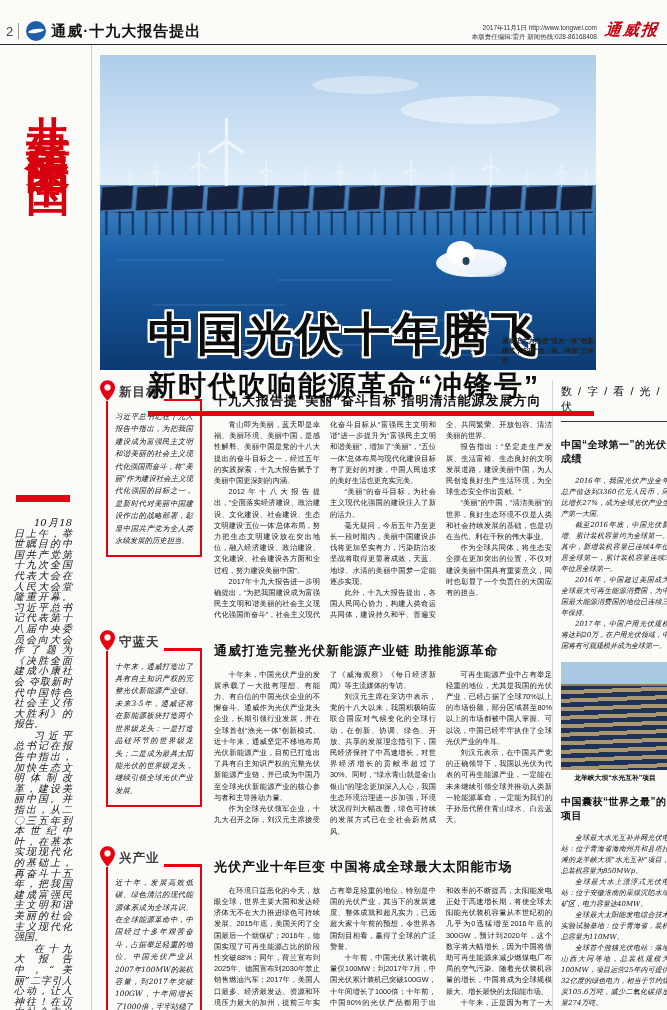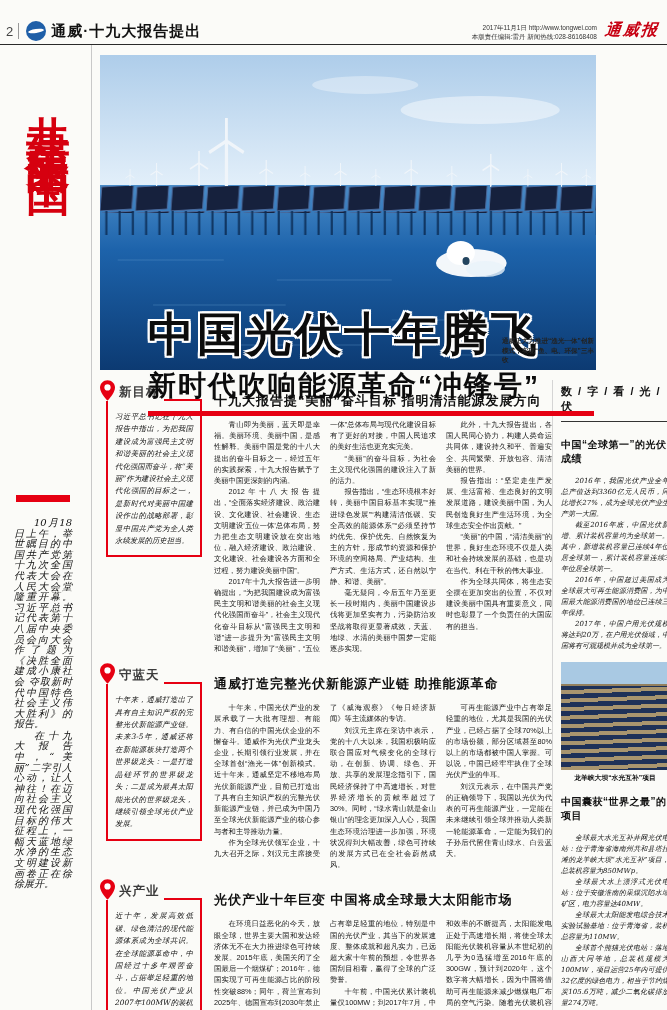--- a/index.html
+++ b/index.html
@@ -61,21 +61,21 @@
     padding:10px 7px 8px; font-family:"DejaVu Serif", serif; font-style:italic;
     font-size:7.4px; line-height:12.4px; text-align:justify; color:#111; position:relative; }
   .script-box::before { content:""; position:absolute; top:0; right:-2px; width:2px; height:2px; }
   .art-main { flex:1; padding-left:12px; }
   .art-h3 { font-size:13px; font-weight:700; letter-spacing:1px; color:#111; margin:12px 0 9px; }
   .cols3 { column-count:3; column-gap:10px; font-size:7.3px; line-height:11.2px;
     text-align:justify; color:#161616; }
   .cols3 p { text-indent:2em; }
   
   .rsb { flex:1; padding-left:8px; border-left:1px solid #d5d5d5; min-height:545px; }
-  .rsb-header { font-size:11px; font-weight:bold; letter-spacing:1.5px; color:#111;
+  .rsb-header { font-size:11px; font-weight:normal; letter-spacing:1.5px; color:#111;
     border-bottom:1px solid #333; padding-bottom:7px; margin:4px 2px 16px 0; }
   .rsb-sub { font-size:10px; font-weight:900; color:#111; margin:6px 0 10px; letter-spacing:0.5px; }
   .rsb-text { font-family:"DejaVu Serif", serif; font-style:italic; font-size:7px;
     line-height:11px; text-align:justify; color:#111; }
   .rsb-text p { text-indent:2em; }
   .rsb-photo { width:108px; margin:10px 0 3px; position:relative; overflow:hidden; }
   .ph-solarfarm { height:108px;
     background:linear-gradient(180deg,#a9c9e3 0 20%, #93805e 20% 100%); }
   .ph-solarfarm::after { content:""; position:absolute; left:-6px; right:-6px; top:22%; bottom:0;
     background:repeating-linear-gradient(178deg, #1e3158 0 4.5px, rgba(186,166,124,0.55) 4.5px 8.5px); }
@@ -100,20 +100,21 @@
   </div>
 </div>
 
 <div class="frame">
 
   <div class="left-rail">
     <div class="v-title">共建美丽中国</div>
     <div class="red-bar"></div>
     <div class="rail-editorial">
       <p>10月18日上午，举世瞩目的中国共产党第十九次全国代表大会在人民大会堂隆重开幕。习近平总书记代表第十八届中央委员会向大会作了题为《决胜全面建成小康社会 夺取新时代中国特色社会主义伟大胜利》的报告。</p>
+      <p>习近平总书记在报告中指出，加快生态文明体制改革，建设美丽中国。并指出，从二〇三五年到本世纪中叶，在基本实现现代化的基础上，再奋斗十五年，把我国建成富强民主文明和谐美丽的社会主义现代化强国。</p>
       <p>在十九大报告中，“美丽”二字引人心动，让人神往！在迈向社会主义现代化强国目标的伟大征程上，一幅天蓝地绿水净的生态文明建设新画卷正在徐徐展开。</p>
     </div>
   </div>
 
   <div class="main">
 
     <div class="hero">
       <svg viewBox="0 0 561 315" preserveAspectRatio="none">
         <defs>
           <linearGradient id="sky" x1="0" y1="0" x2="0" y2="1">
@@ -204,21 +205,20 @@
             </div>
             <div class="script-box">习近平总书记在十九大报告中指出，为把我国建设成为富强民主文明和谐美丽的社会主义现代化强国而奋斗，将“美丽”作为建设社会主义现代化强国的目标之一，是新时代对美丽中国建设作出的战略部署，彰显中国共产党为全人类永续发展的历史担当。</div>
           </div>
           <div class="art-main">
             <div class="art-h3">十九大报告提“美丽”奋斗目标  指明清洁能源发展方向</div>
             <div class="cols3">
               <p>青山即为美丽，蓝天即是幸福。美丽环境、美丽中国，是感性解释。美丽中国是党的十八大提出的奋斗目标之一，经过五年的实践探索，十九大报告赋予了美丽中国更深刻的内涵。</p>
               <p>2012年十八大报告提出，“全面落实经济建设、政治建设、文化建设、社会建设、生态文明建设‘五位一体’总体布局，努力把生态文明建设放在突出地位，融入经济建设、政治建设、文化建设、社会建设各方面和全过程，努力建设美丽中国”。</p>
               <p>2017年十九大报告进一步明确提出，“为把我国建设成为富强民主文明和谐美丽的社会主义现代化强国而奋斗”，社会主义现代化奋斗目标从“富强民主文明和谐”进一步提升为“富强民主文明和谐美丽”，增加了“美丽”，“五位一体”总体布局与现代化建设目标有了更好的对接，中国人民追求的美好生活也更充实完美。</p>
               <p>“美丽”的奋斗目标，为社会主义现代化强国的建设注入了新的活力。</p>
-              <p>报告指出，“生态环境根本好转，美丽中国目标基本实现”“推进绿色发展”“构建清洁低碳、安全高效的能源体系”“必须坚持节约优先、保护优先、自然恢复为主的方针，形成节约资源和保护环境的空间格局、产业结构、生产方式、生活方式，还自然以宁静、和谐、美丽”。</p>
               <p>毫无疑问，今后五年乃至更长一段时期内，美丽中国建设步伐将更加坚实有力，污染防治攻坚战将取得更显著成效，天蓝、地绿、水清的美丽中国梦一定能逐步实现。</p>
               <p>此外，十九大报告提出，各国人民同心协力，构建人类命运共同体，建设持久和平、普遍安全、共同繁荣、开放包容、清洁美丽的世界。</p>
               <p>报告指出：“坚定走生产发展、生活富裕、生态良好的文明发展道路，建设美丽中国，为人民创造良好生产生活环境，为全球生态安全作出贡献。”</p>
               <p>“美丽”的中国，“清洁美丽”的世界，良好生态环境不仅是人类和社会持续发展的基础，也是功在当代、利在千秋的伟大事业。</p>
               <p>作为全球共同体，将生态安全摆在更加突出的位置，不仅对建设美丽中国具有重要意义，同时也彰显了一个负责任的大国应有的担当。</p>
             </div>
           </div>
         </div>
 
         <div class="article">

